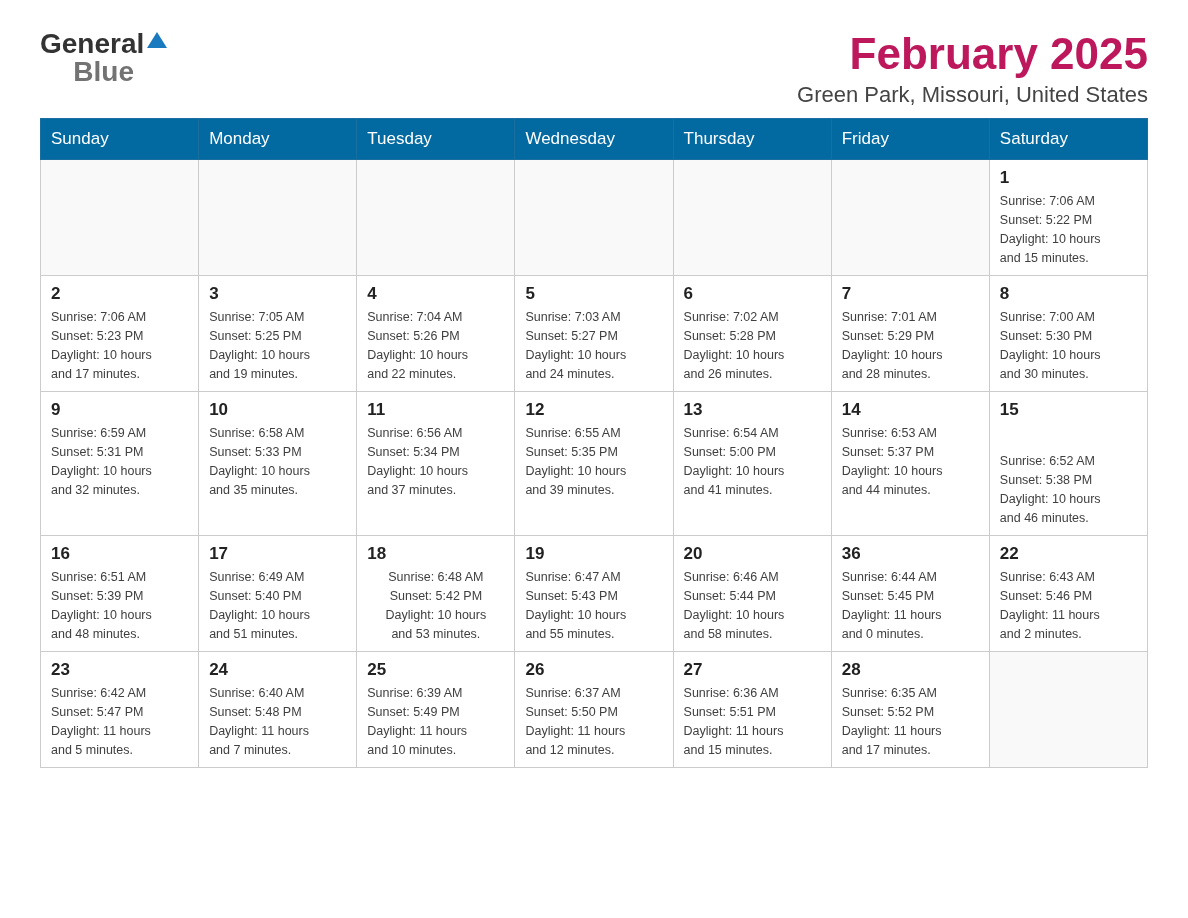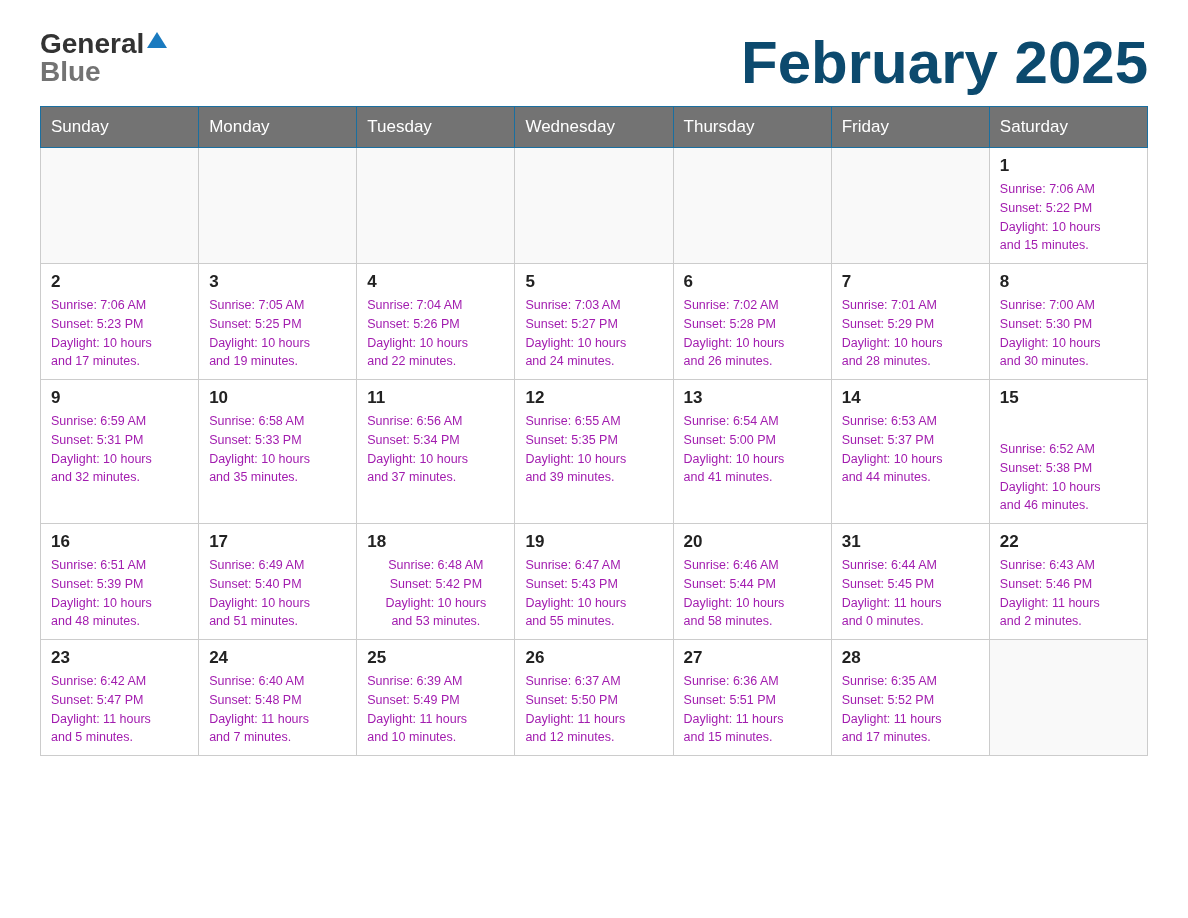--- a/index.html
+++ b/index.html
@@ -12,21 +12,21 @@
     }
     .header {
       display: flex;
       justify-content: space-between;
       align-items: flex-start;
       margin-bottom: 10px;
     }
     .logo {
       display: flex;
       flex-direction: column;
-      align-items: flex-start;
+      align-items: center;
     }
     .logo-text-general {
       font-size: 28px;
       font-weight: bold;
       color: #333;
       line-height: 1;
     }
     .logo-text-blue {
       font-size: 28px;
       font-weight: bold;
@@ -42,37 +42,37 @@
       border-bottom: 16px solid #1a7abf;
       margin-left: 3px;
       vertical-align: middle;
       position: relative;
       top: -4px;
     }
     .title-block {
       text-align: right;
     }
     .calendar-title {
-      font-size: 60px;
+      font-size: 44px;
       font-weight: bold;
-      color: #0c4a6e;
+      color: #be185d;
       line-height: 1.1;
     }
     .calendar-subtitle {
       font-size: 22px;
       color: #444;
       margin-top: 4px;
     }
     .calendar-table {
       width: 100%;
       border-collapse: collapse;
       margin-top: 10px;
     }
     .calendar-table thead tr th {
-      background-color: #737373;
+      background-color: #0369a1;
       color: #fff;
       font-size: 17px;
       font-weight: normal;
       padding: 10px 10px;
       text-align: left;
       border: 1px solid #1a6fa0;
     }
     .calendar-table tbody tr td {
       vertical-align: top;
       padding: 8px 10px;
@@ -87,40 +87,41 @@
       background: #f9f9f9;
     }
     .day-number {
       font-size: 17px;
       font-weight: bold;
       margin-bottom: 4px;
       color: #222;
     }
     .day-info {
       font-size: 12.5px;
-      color: #a21caf;
+      color: #404040;
       line-height: 1.5;
     }
     .row-border td {
       border-top: 2px solid #1a6fa0;
     }
   </style>
 </head>
 <body>
 
 <div class="header">
   <div class="logo">
     <div style="display:flex; align-items:center;">
       <span class="logo-text-general">General</span>
       <span class="logo-icon"></span>
     </div>
     <span class="logo-text-blue">Blue</span>
   </div>
   <div class="title-block">
     <div class="calendar-title">February 2025</div>
+    <div class="calendar-subtitle">Green Park, Missouri, United States</div>
   </div>
 </div>
 
 <table class="calendar-table">
   <thead>
     <tr>
     <th>Sunday</th>
         <th>Monday</th>
         <th>Tuesday</th>
         <th>Wednesday</th>
@@ -277,21 +278,21 @@
 and 55 minutes.</div>
         </td>
         <td>
           <div class="day-number">20</div>
           <div class="day-info" style="white-space: pre-line;">Sunrise: 6:46 AM
 Sunset: 5:44 PM
 Daylight: 10 hours
 and 58 minutes.</div>
         </td>
         <td>
-          <div class="day-number">31</div>
+          <div class="day-number">36</div>
           <div class="day-info" style="white-space: pre-line;">Sunrise: 6:44 AM
 Sunset: 5:45 PM
 Daylight: 11 hours
 and 0 minutes.</div>
         </td>
         <td>
           <div class="day-number">22</div>
           <div class="day-info" style="white-space: pre-line;">Sunrise: 6:43 AM
 Sunset: 5:46 PM
 Daylight: 11 hours

